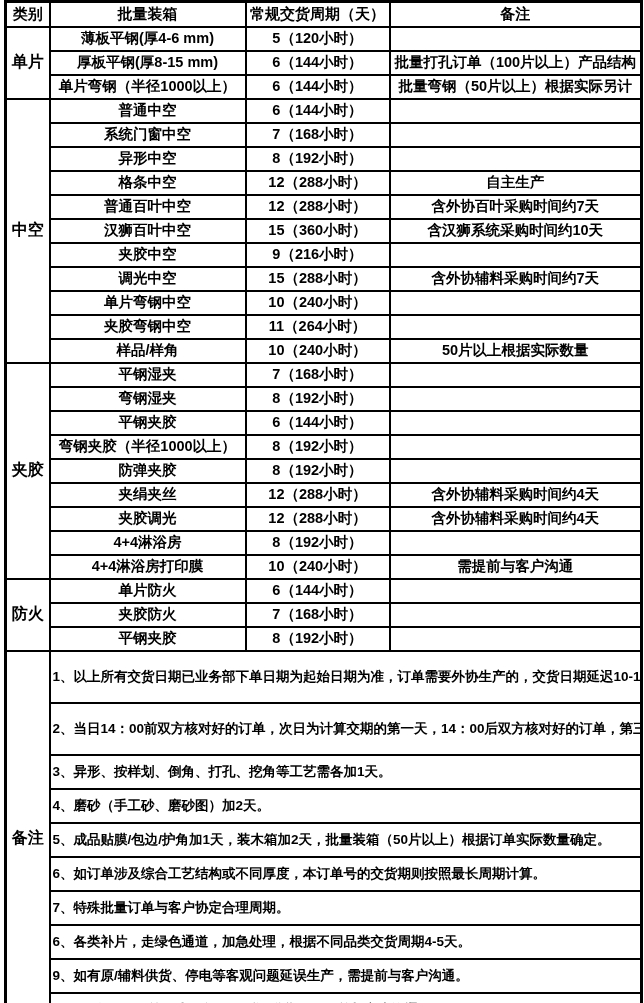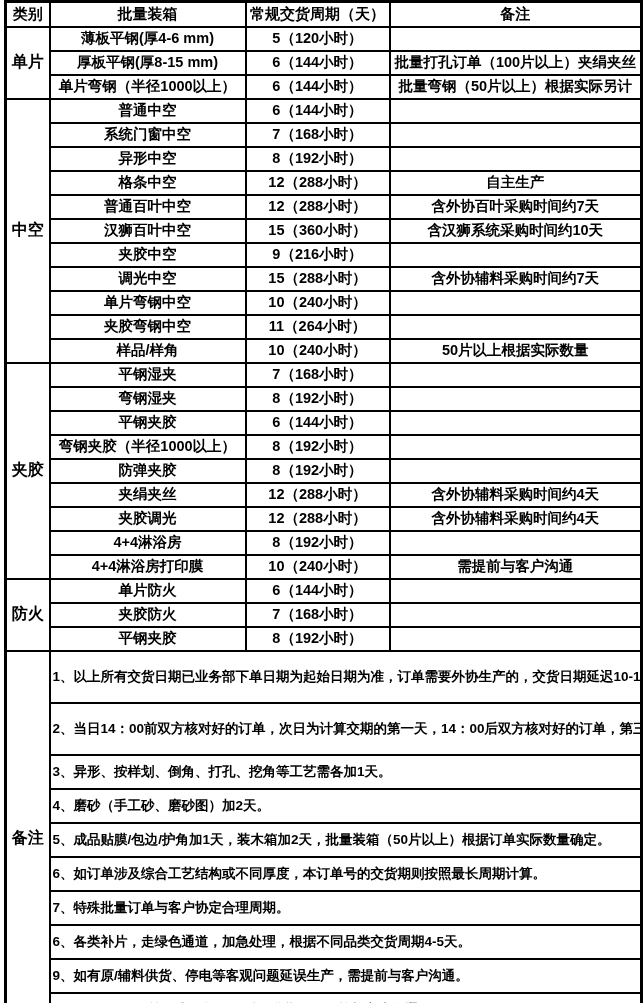--- a/index.html
+++ b/index.html
@@ -90,21 +90,21 @@
     <tbody id="table-body">
         <tr class="product-row">
           <td class="cat" rowspan="3">单片</td>
           <td class="prod">薄板平钢(厚4-6 mm)</td>
           <td class="period">5（120小时）</td>
           <td class="note-cell"></td>
         </tr>
         <tr class="product-row">
           <td class="prod">厚板平钢(厚8-15 mm)</td>
           <td class="period">6（144小时）</td>
-          <td class="note-cell">批量打孔订单（100片以上）夹绢夹丝</td>
+          <td class="note-cell">批量打孔订单（100片以上）产品结构</td>
         </tr>
         <tr class="product-row">
           <td class="prod">单片弯钢（半径1000以上）</td>
           <td class="period">6（144小时）</td>
           <td class="note-cell">批量弯钢（50片以上）根据实际另计</td>
         </tr>
         <tr class="product-row">
           <td class="cat" rowspan="11">中空</td>
           <td class="prod">普通中空</td>
           <td class="period">6（144小时）</td>

